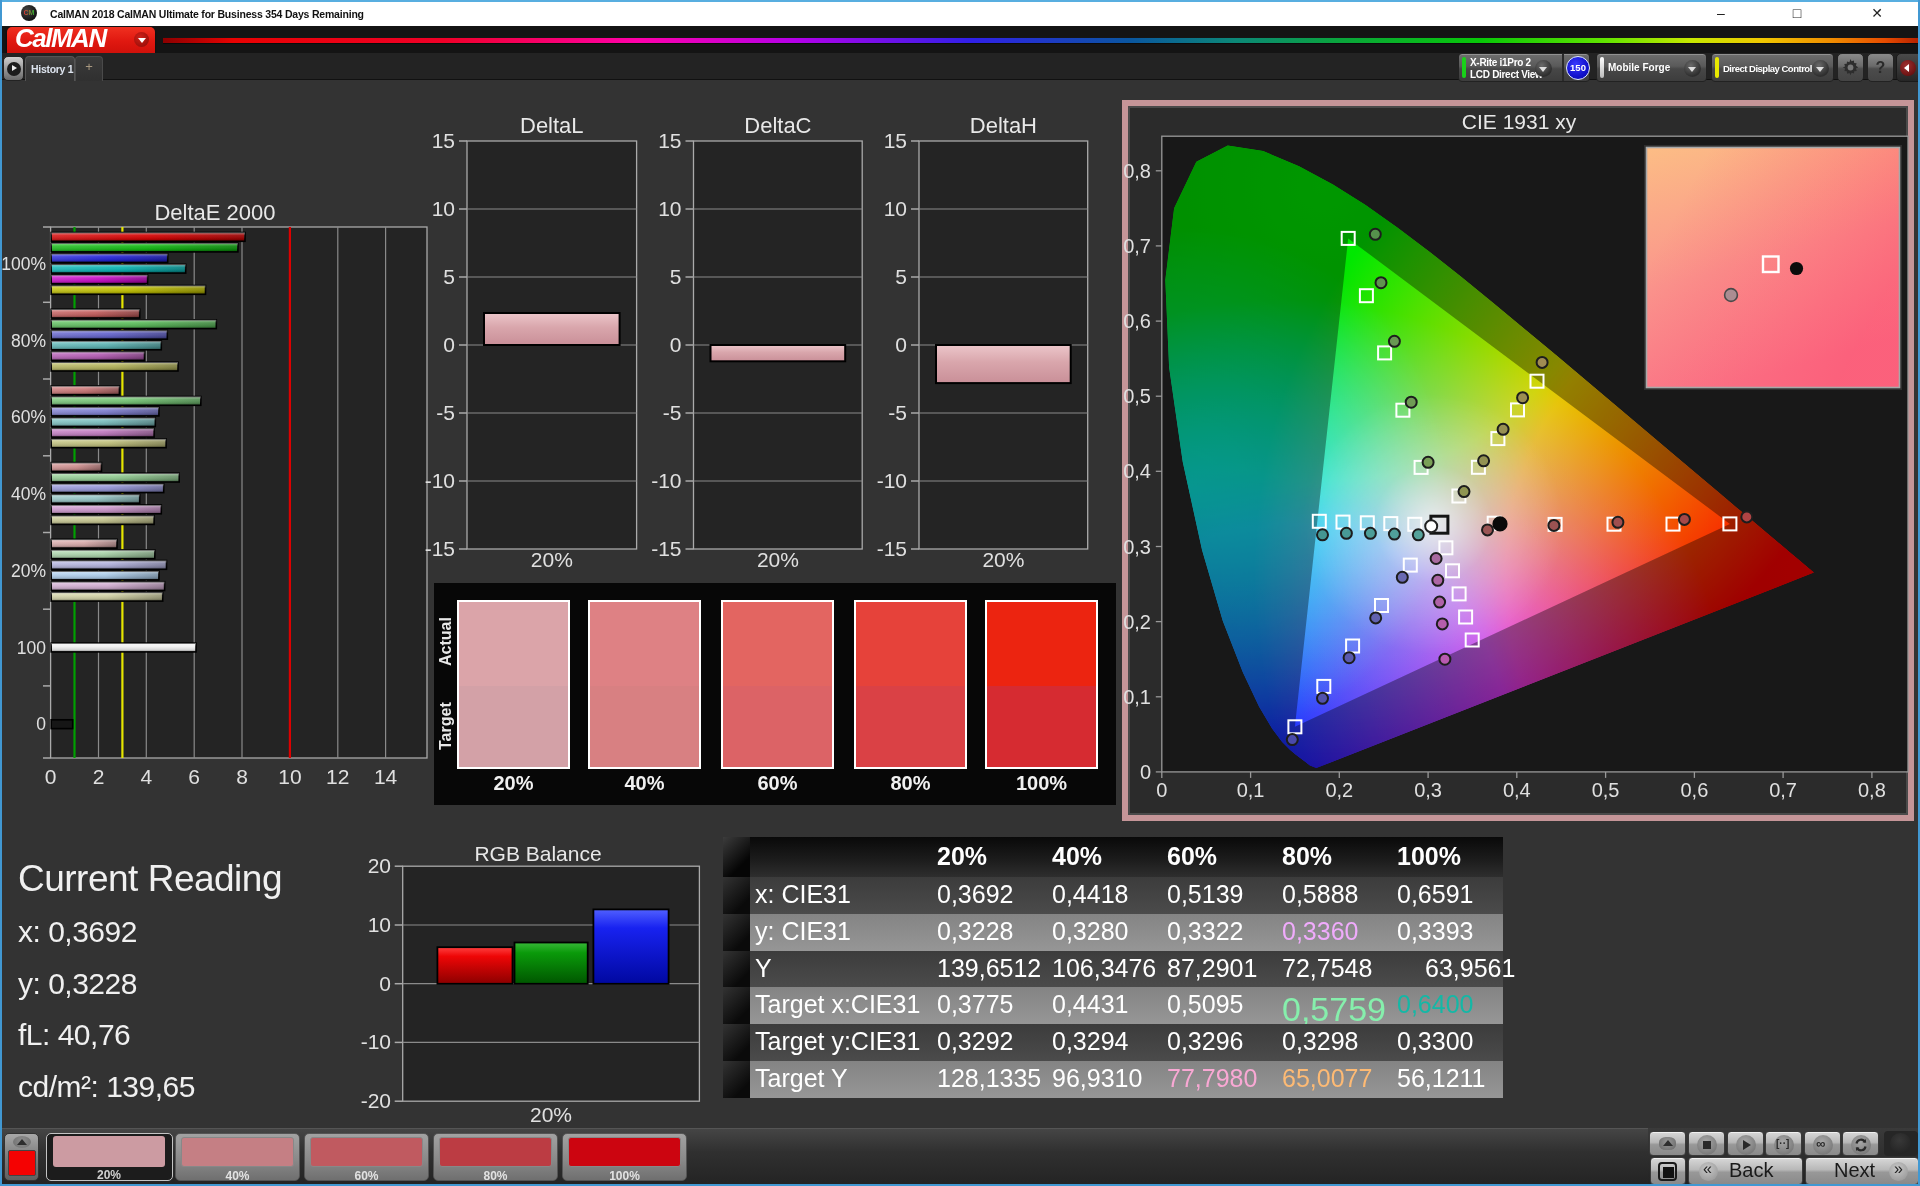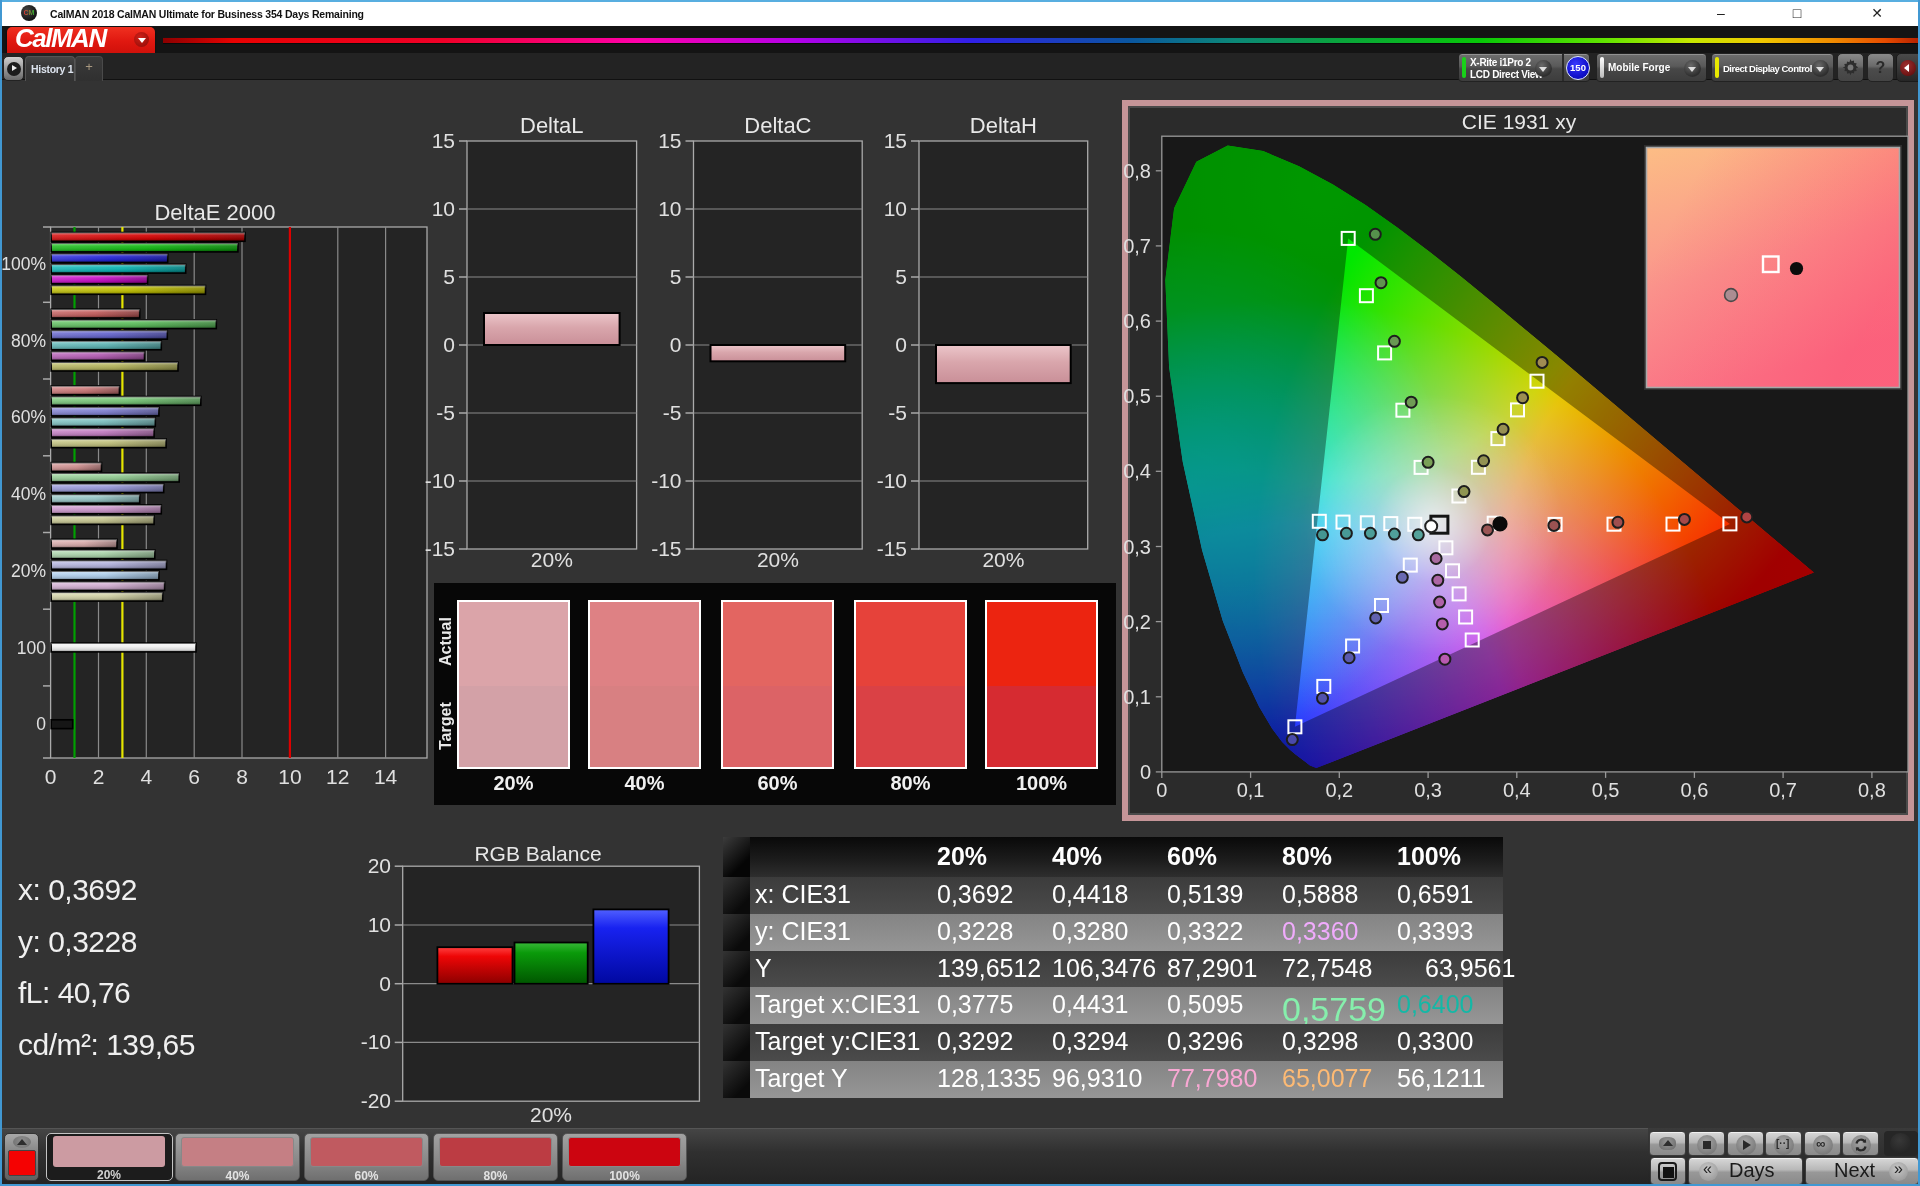--- a/index.html
+++ b/index.html
@@ -662,20 +662,21 @@
       <circle cx="309.2" cy="426.2" r="6" fill="#ffffff" stroke="#222" stroke-width="2"></circle>
       <circle cx="378.0" cy="423.9" r="6.6" fill="#0a0a0a" stroke="#0a0a0a" stroke-width="2"></circle>
       <rect x="522" y="45" width="258" height="245" fill="#2e2e2e"></rect>
       <rect x="524.5" y="47.5" width="253" height="240" fill="url(#insetg)"></rect>
       <rect x="524.5" y="47.5" width="253" height="240" fill="url(#insetg2)" stroke="#a8a8a8" stroke-width="1.6"></rect>
       <rect x="641" y="156.5" width="15.5" height="15.5" fill="none" stroke="#fff" stroke-width="2.4"></rect>
       <circle cx="674.5" cy="168.5" r="6.6" fill="#0c0c0c"></circle>
       <circle cx="609" cy="195" r="6.4" fill="#ab8d92" stroke="#4a4a4a" stroke-width="1.6"></circle>
     </svg>
     <div class="abs" id="reading">
+<div class="h">Current Reading</div>
 <div class="l" style="margin-top:15px">x: 0,3692</div>
 <div class="l">y: 0,3228</div>
 <div class="l">fL: 40,76</div>
 <div class="l">cd/m²: 139,65</div>
 </div>
     <svg class="abs" style="left:360px;top:840px" width="360" height="300">
       <text x="178" y="21" font-size="21" fill="#e8e8e8" text-anchor="middle">RGB Balance</text>
       <rect x="42.7" y="26.2" width="296.7" height="235" fill="#242424" stroke="#aaa" stroke-width="1.3"></rect>
       <line x1="34.7" y1="26.2" x2="42.7" y2="26.2" stroke="#aaa" stroke-width="1.5"></line>
       <text x="31" y="33.2" font-size="21" fill="#e0e0e0" text-anchor="end">20</text>
@@ -827,21 +828,21 @@
     <div class="abs" style="left:1884px;top:1131px;width:34px;height:25px;background:#262626;border-radius:4px">
       <div style="position:absolute;left:6px;top:2px;width:21px;height:21px;border-radius:50%;background:radial-gradient(circle at 45% 35%,#383838,#1e1e1e)"></div>
     </div>
     <div class="abs" style="left:1650px;top:1157px;width:36px;height:28px;border-radius:4px;background:linear-gradient(180deg,#d8d8d8,#b8b8b8 45%,#989898 55%,#8a8a8a);border:1px solid #3a3a3a;box-shadow:inset 0 1px 0 #f0f0f0;">
       <div style="position:absolute;left:7px;top:4px;width:19px;height:19px;border:2.5px solid #1a1a1a;border-radius:4px"></div>
       <div style="position:absolute;left:12px;top:9px;width:11px;height:11px;background:#111"></div>
     </div>
     <div class="abs" style="left:1688px;top:1157px;width:115px;height:28px;border-radius:4px;background:linear-gradient(180deg,#d8d8d8,#b8b8b8 45%,#989898 55%,#8a8a8a);border:1px solid #3a3a3a;box-shadow:inset 0 1px 0 #f0f0f0;">
       <div style="position:absolute;left:10px;top:4px;width:19px;height:19px;border-radius:50%;background:radial-gradient(circle at 45% 35%,#c8c8c8,#909090)"></div>
       <div style="position:absolute;left:14px;top:2px;font-size:16px;color:#222">«</div>
-      <div style="position:absolute;left:40px;top:1px;font-size:20px;color:#1a1a1a">Days</div>
+      <div style="position:absolute;left:40px;top:1px;font-size:20px;color:#1a1a1a">Back</div>
     </div>
     <div class="abs" style="left:1805px;top:1157px;width:114px;height:28px;border-radius:4px;background:linear-gradient(180deg,#d8d8d8,#b8b8b8 45%,#989898 55%,#8a8a8a);border:1px solid #3a3a3a;box-shadow:inset 0 1px 0 #f0f0f0;">
       <div style="position:absolute;right:10px;top:4px;width:19px;height:19px;border-radius:50%;background:radial-gradient(circle at 45% 35%,#c8c8c8,#909090)"></div>
       <div style="position:absolute;right:15px;top:2px;font-size:16px;color:#222">»</div>
       <div style="position:absolute;left:28px;top:1px;font-size:20px;color:#1a1a1a">Next</div>
     </div>
     <div class="abs" style="left:0;top:0;width:2px;height:1186px;background:#4198d2"></div>
     <div class="abs" style="left:1918px;top:0;width:2px;height:1186px;background:#4198d2"></div>
     <div class="abs" style="left:0;top:1184px;width:1920px;height:2px;background:#4198d2"></div>
   </div>

